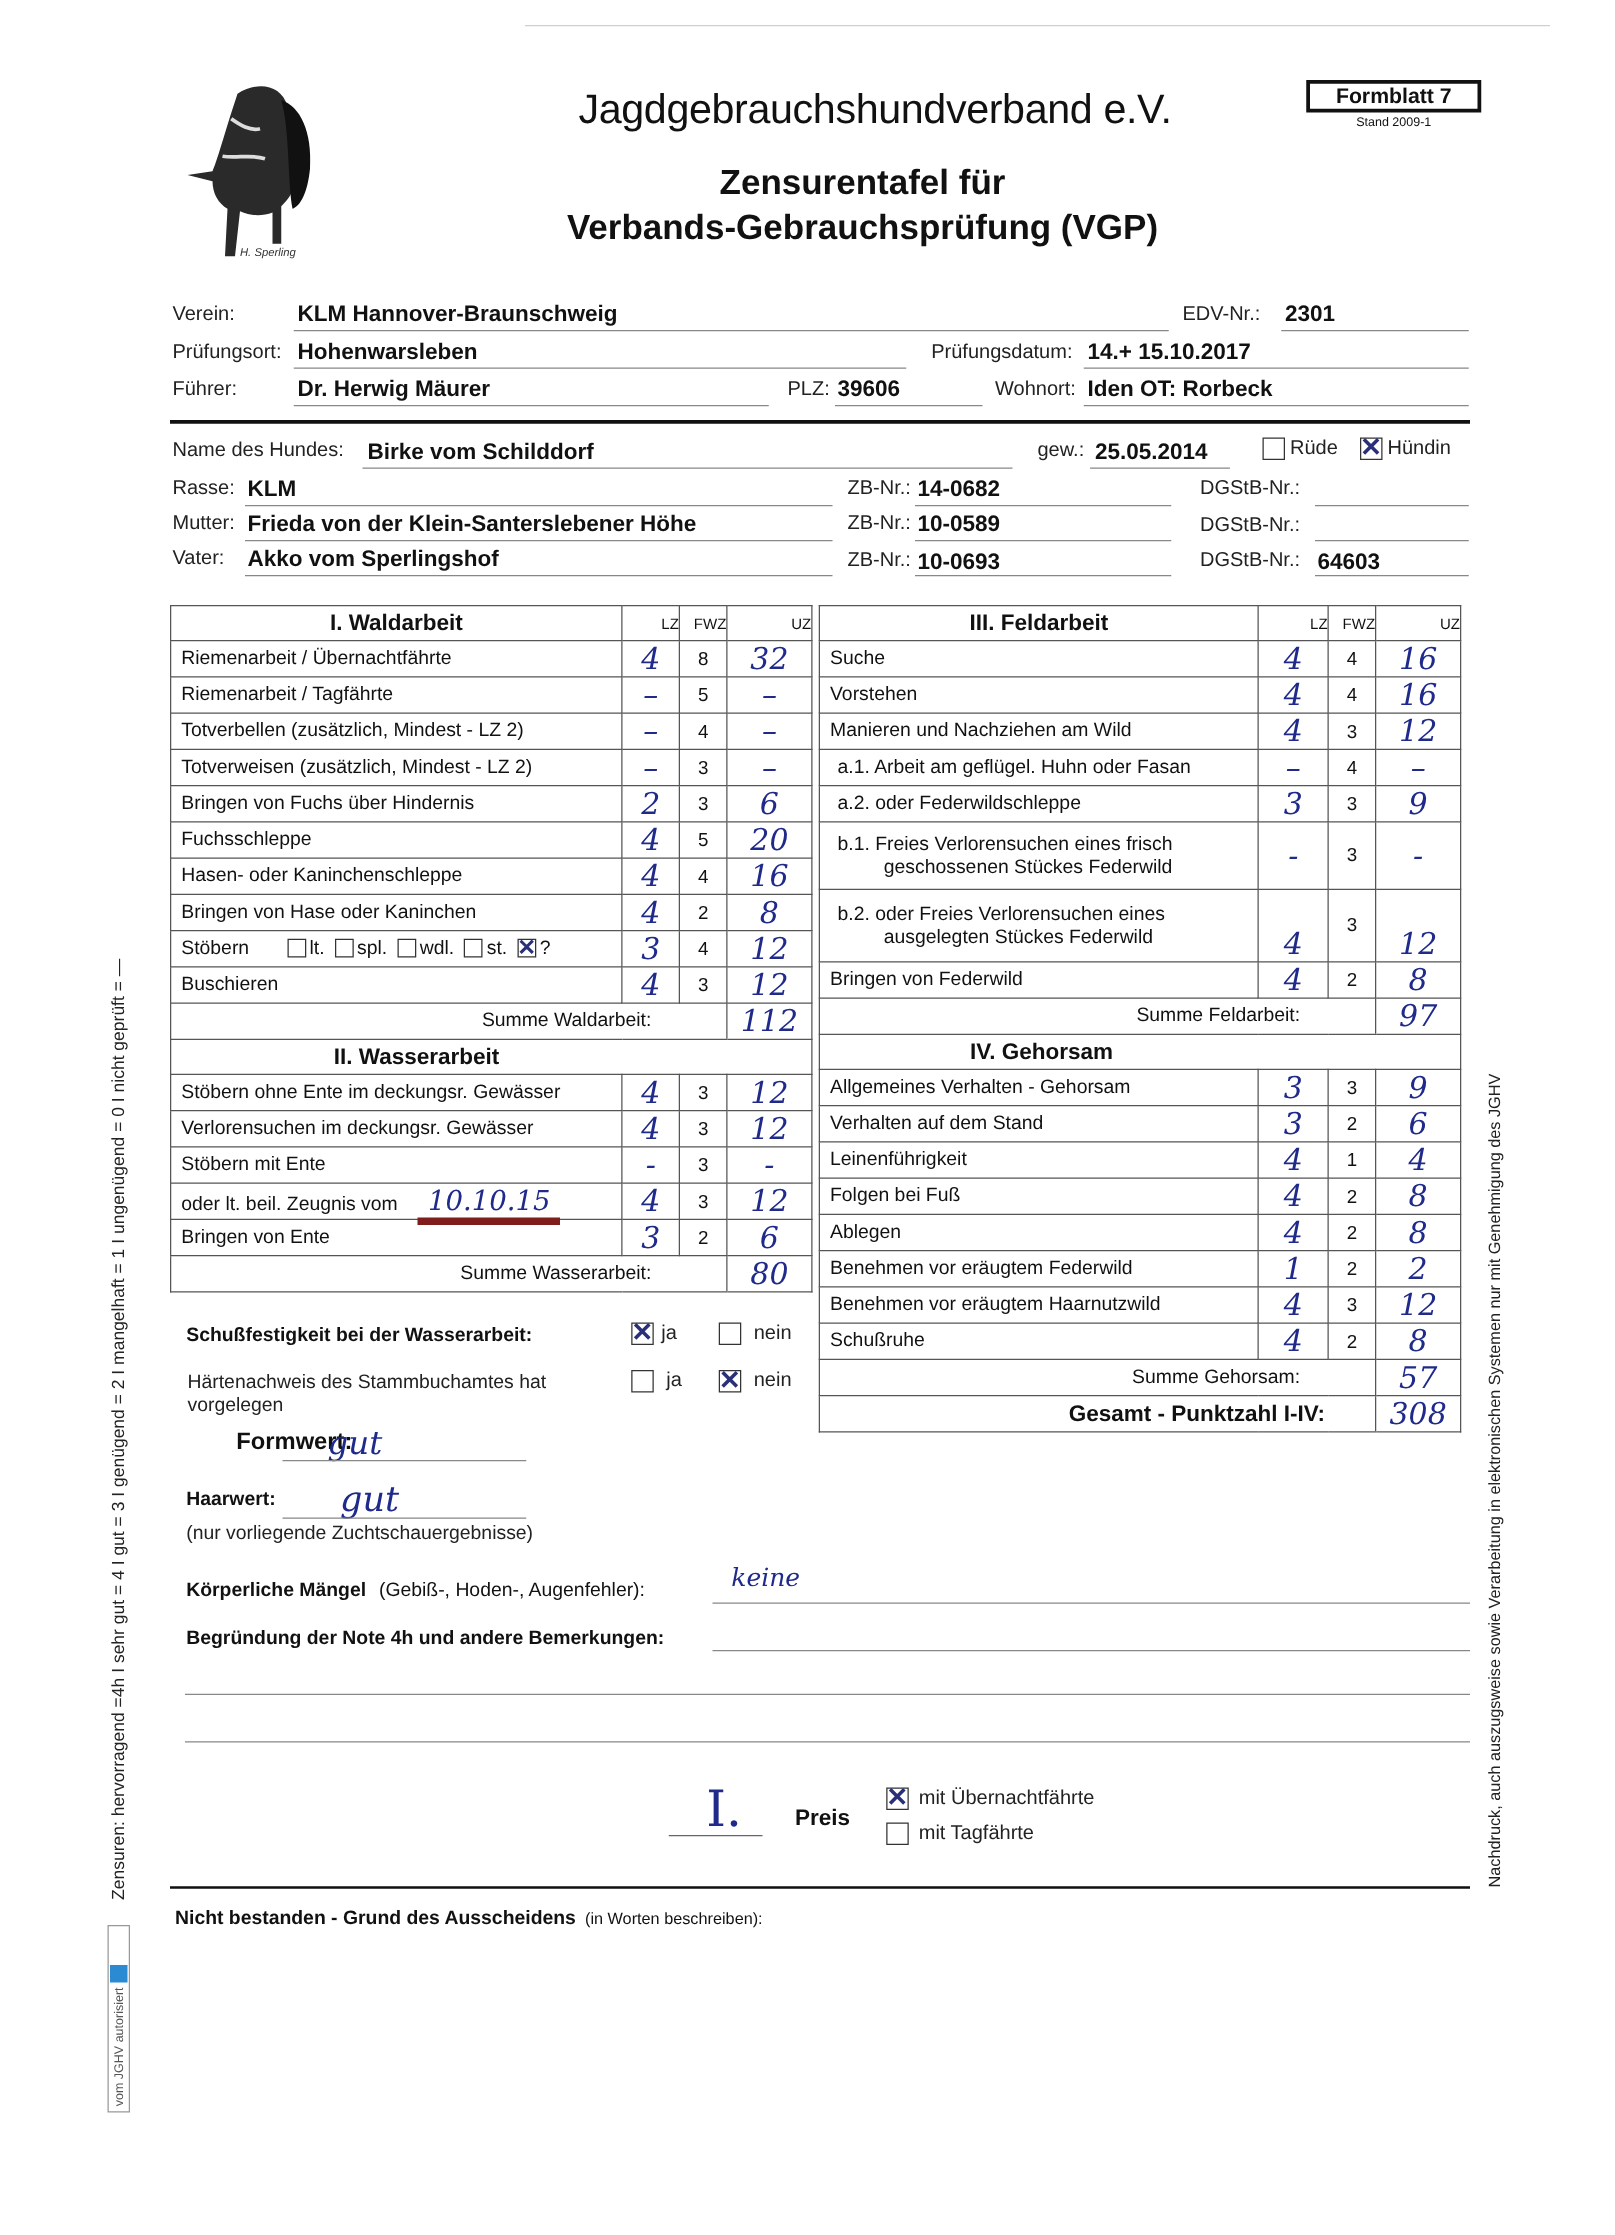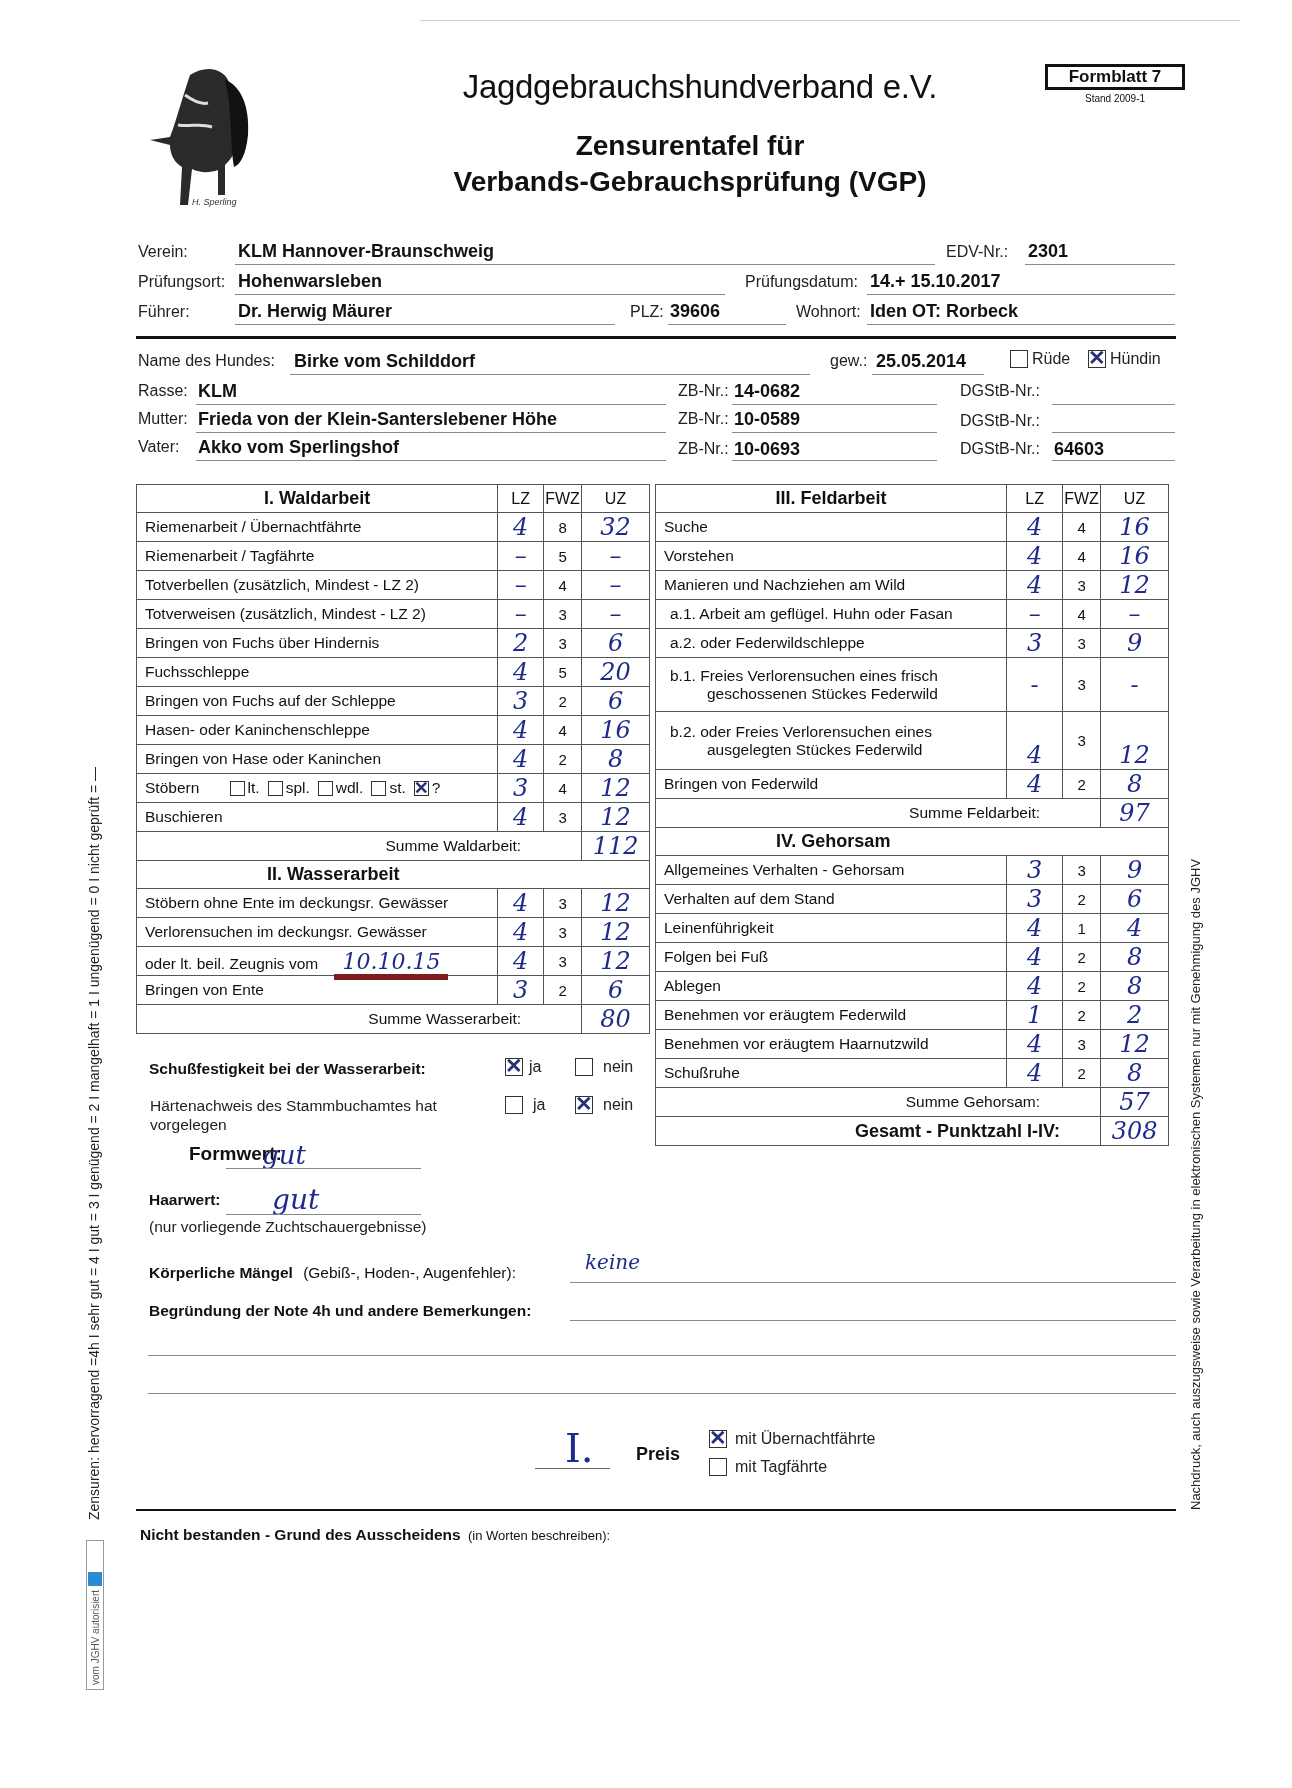--- a/index.html
+++ b/index.html
@@ -16,21 +16,21 @@
   .stand { left: 1045px; top: 93px; width: 140px; text-align: center; font-size: 10px; }
   .lbl { font-size: 16px; color: #222; }
   .val { font-size: 18px; font-weight: bold; }
   .uline { height: 1px; background: #888; }
   .thickline { height: 3px; background: #111; }
   table.grid { position: absolute; border-collapse: collapse; font-size: 15.5px; border-radius: 13px; }
   table.grid td { border: 1.5px solid #555; height: 28px; padding: 0 8px; vertical-align: middle; }
   table.grid td.num { text-align: center; padding: 0; font-size: 15px; }
   table.grid td.hw { text-align: center; padding: 0; font-family: "DejaVu Serif", serif; font-style: italic; color: #1f2a8a; font-size: 24px; }
   table.grid td.head { text-align: center; font-size: 18px; font-weight: bold; }
-  table.grid td.colh { text-align: center; font-size: 16px; padding: 0; }
+  table.grid td.colh { text-align: right; font-size: 12px; padding: 0; }
   table.grid td.sum { text-align: right; padding-right: 60px; }
   table.grid td.sub { padding-left: 14px; }
   .cb { display: inline-block; width: 15px; height: 15px; border: 1.5px solid #333; vertical-align: middle; position: relative; background: #fff; }
   .cb.checked::after { content: "✕"; position: absolute; left: -1px; top: -5px; font-size: 18px; color: #2a2f7a; font-weight: bold; }
   .cb.big { width: 18px; height: 18px; }
   .cb.big.checked::after { top: -5px; font-size: 21px; }
   .vtext-left { left: 86px; top: 1520px; transform-origin: left top; transform: rotate(-90deg); font-size: 14px; white-space: nowrap; color: #222; }
   .vtext-right { left: 1188px; top: 1510px; transform-origin: left top; transform: rotate(-90deg); font-size: 13px; white-space: nowrap; color: #222; }
   .badge { left: 86px; top: 1690px; transform-origin: left top; transform: rotate(-90deg); border: 1px solid #999; padding: 1px 4px; font-size: 10px; color: #555; white-space: nowrap; display: flex; align-items: center; gap: 4px; width: 150px; height: 18px; }
   .badge .logo-sq { width: 14px; height: 14px; background: #2b8bd2; display: inline-block; }
@@ -170,26 +170,20 @@
         <td class="num">3</td>
         <td class="hw">6</td>
       </tr>
       <tr>
         <td>Fuchsschleppe</td>
         <td class="hw">4</td>
         <td class="num">5</td>
         <td class="hw">20</td>
       </tr>
       <tr>
-        <td>Bringen von Fuchs auf der Schleppe</td>
-        <td class="hw">3</td>
-        <td class="num">2</td>
-        <td class="hw">6</td>
-      </tr>
-      <tr>
         <td>Hasen- oder Kaninchenschleppe</td>
         <td class="hw">4</td>
         <td class="num">4</td>
         <td class="hw">16</td>
       </tr>
       <tr>
         <td>Bringen von Hase oder Kaninchen</td>
         <td class="hw">4</td>
         <td class="num">2</td>
         <td class="hw">8</td>
@@ -224,20 +218,26 @@
         <td>Stöbern ohne Ente im deckungsr. Gewässer</td>
         <td class="hw">4</td>
         <td class="num">3</td>
         <td class="hw">12</td>
       </tr>
       <tr>
         <td>Verlorensuchen im deckungsr. Gewässer</td>
         <td class="hw">4</td>
         <td class="num">3</td>
         <td class="hw">12</td>
+      </tr>
+      <tr>
+        <td>Stöbern mit Ente</td>
+        <td class="hw">-</td>
+        <td class="num">3</td>
+        <td class="hw">-</td>
       </tr>
     </tbody>
   <tbody>
       <tr>
     <td>
       <span>oder lt. beil. Zeugnis vom</span>
       <span class="hand" style="font-size:22px;margin-left:12px;border-bottom:6px solid #7f1d1d;padding:0 8px;">10.10.15</span>
     </td>
     <td class="hw">4</td>
     <td class="num">3</td>

